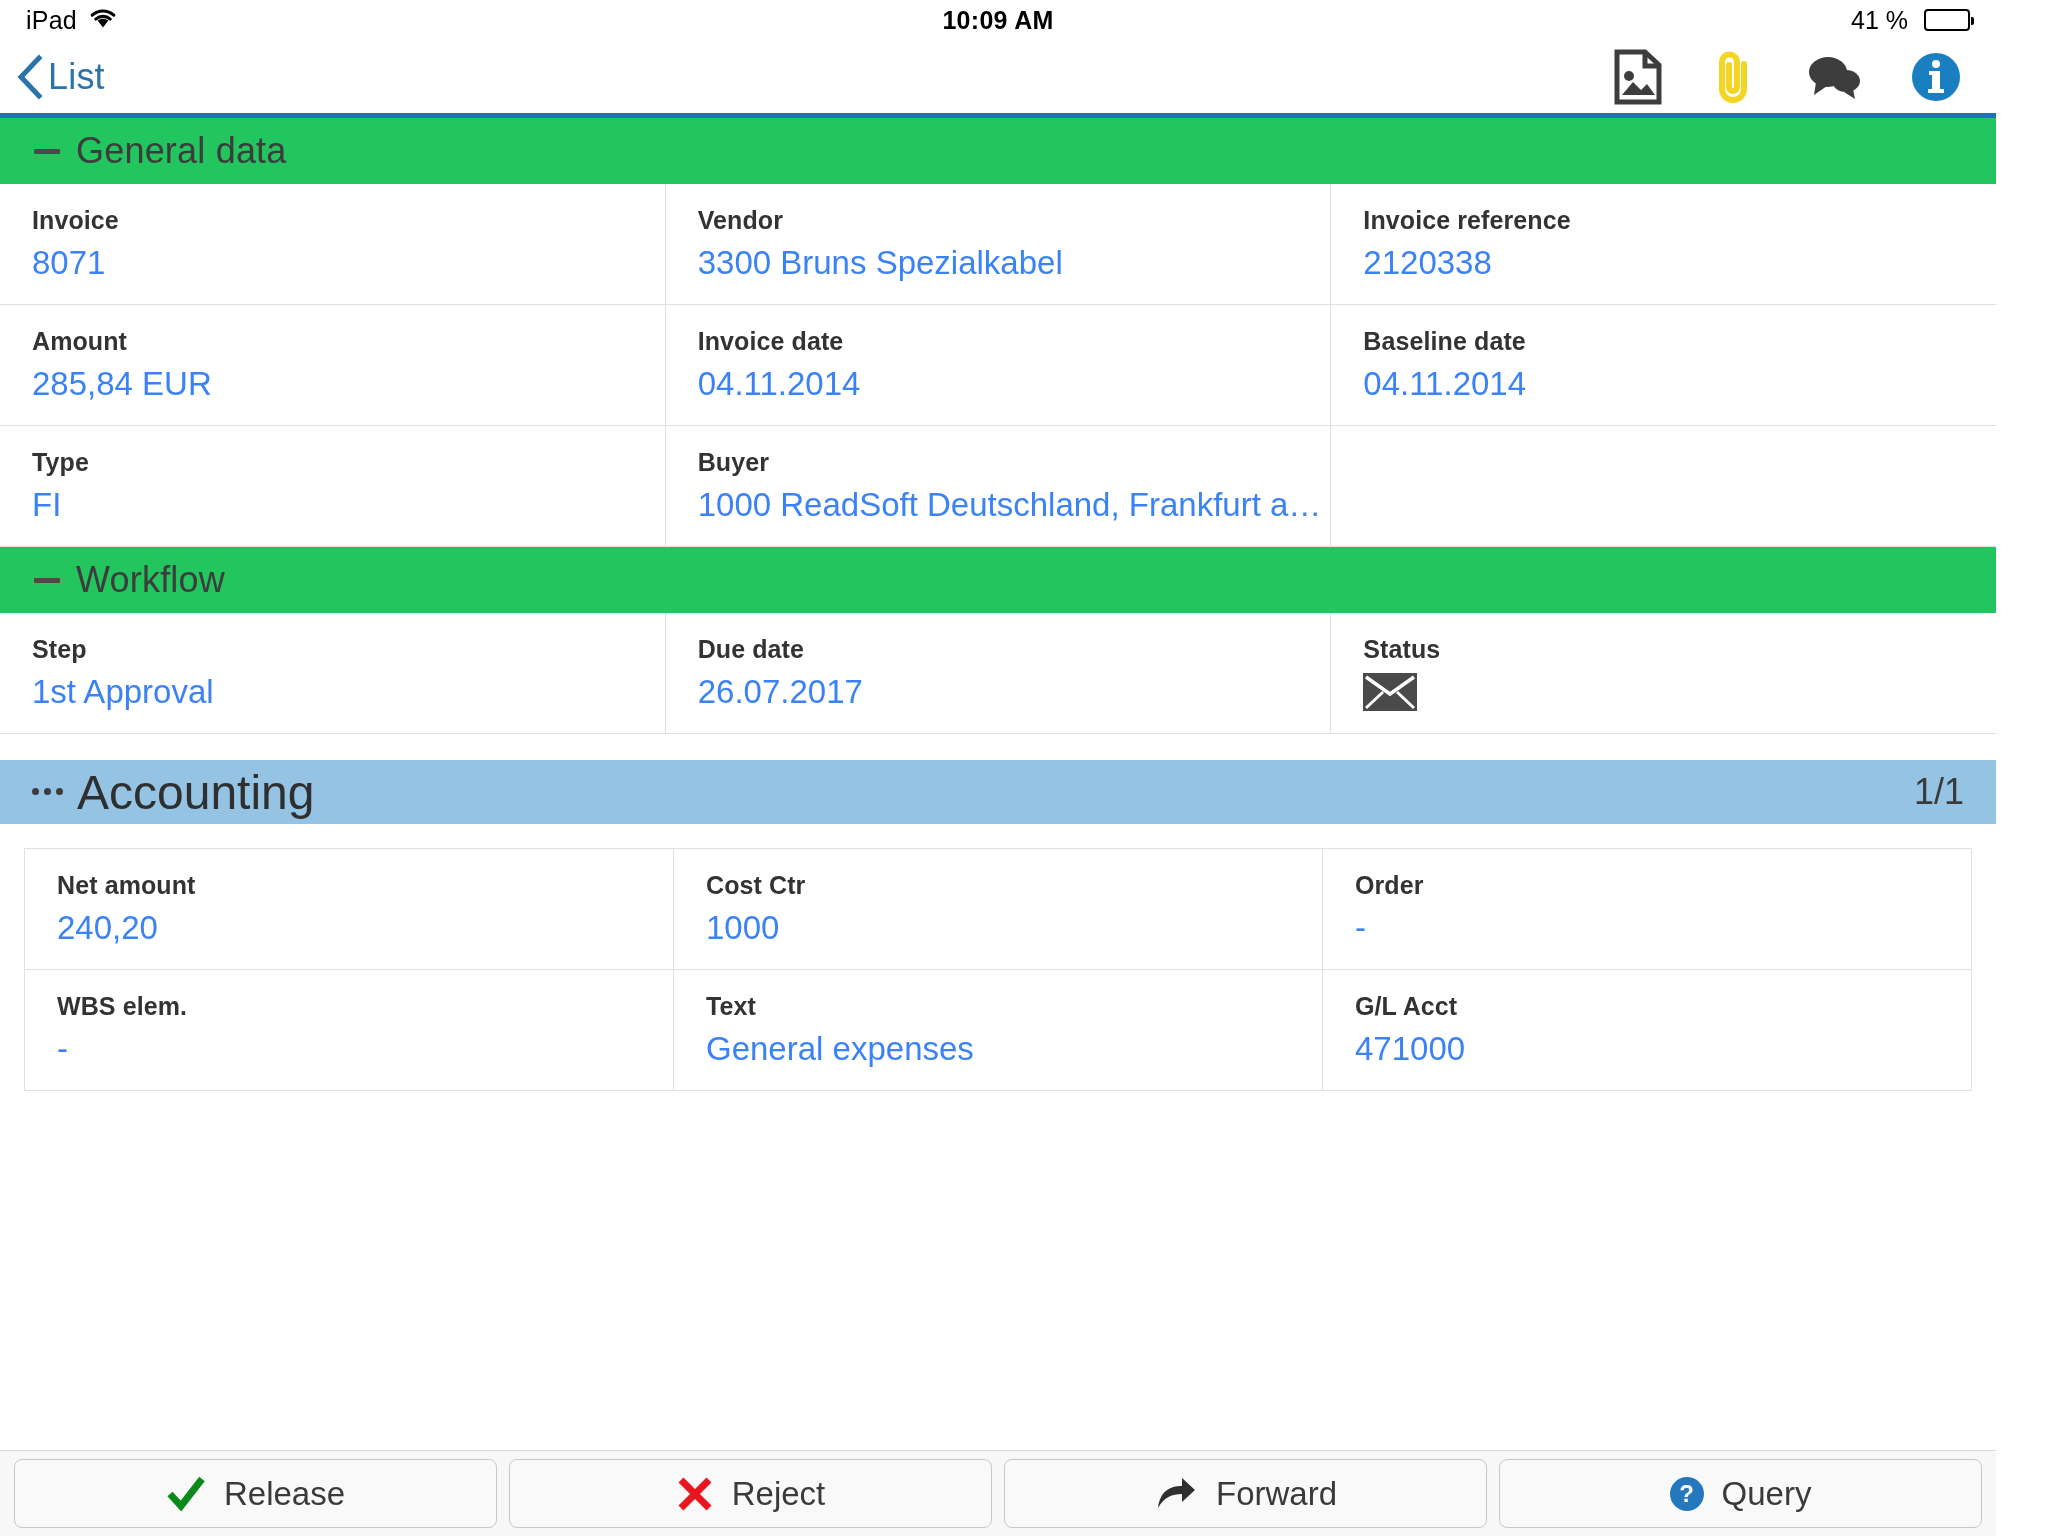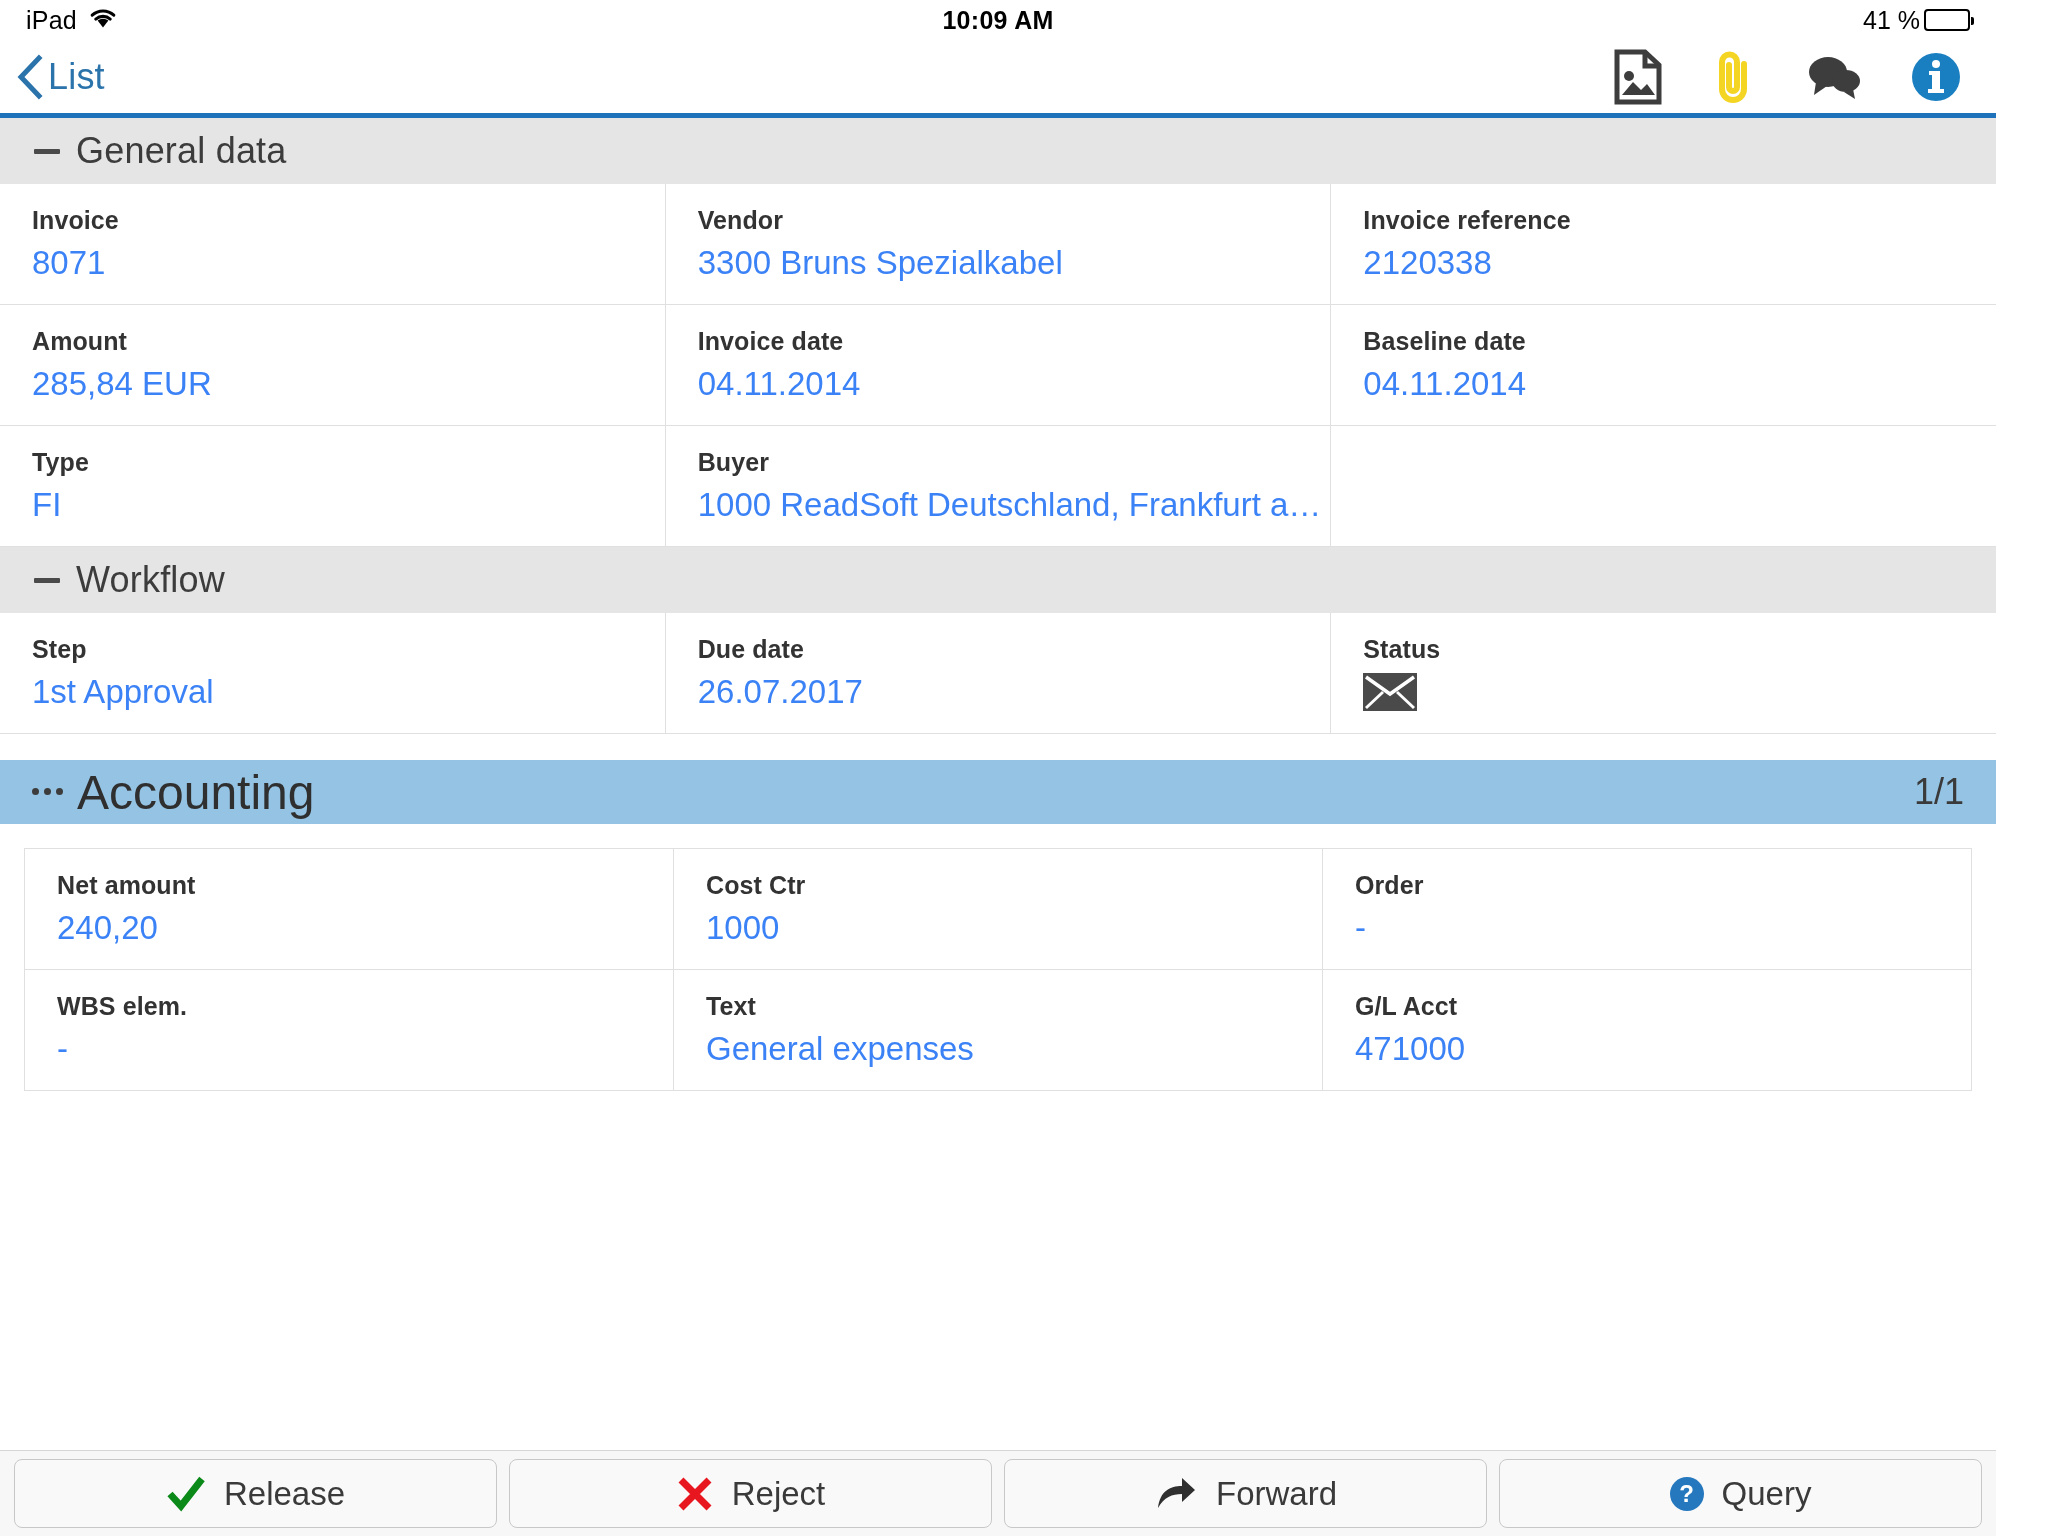--- a/index.html
+++ b/index.html
@@ -49,21 +49,21 @@
     left: 0; right: 0;
     text-align: center;
     font-size: 25px;
     font-weight: bold;
     letter-spacing: 0.3px;
   }
   .status-right {
     margin-left: auto;
     display: flex;
     align-items: center;
-    gap: 4px;
+    gap: 16px;
     font-size: 25px;
   }
   .battery {
     position: relative;
     width: 46px;
     height: 22px;
     border: 2px solid #000;
     border-radius: 4px;
     box-sizing: border-box;
     padding: 2px;
@@ -124,21 +124,21 @@
   
   .content {
     flex: 1 1 auto;
     overflow: hidden;
     background: #ffffff;
     display: flex;
     flex-direction: column;
   }
 
   .section-header {
-    background: #e5e5e5;
+    background: #22c55e;
     height: 66px;
     display: flex;
     align-items: center;
     padding: 8px 32px;
     box-sizing: border-box;
     cursor: pointer;
   }
   .section-header .toggle {
     width: 30px;
     display: flex;

